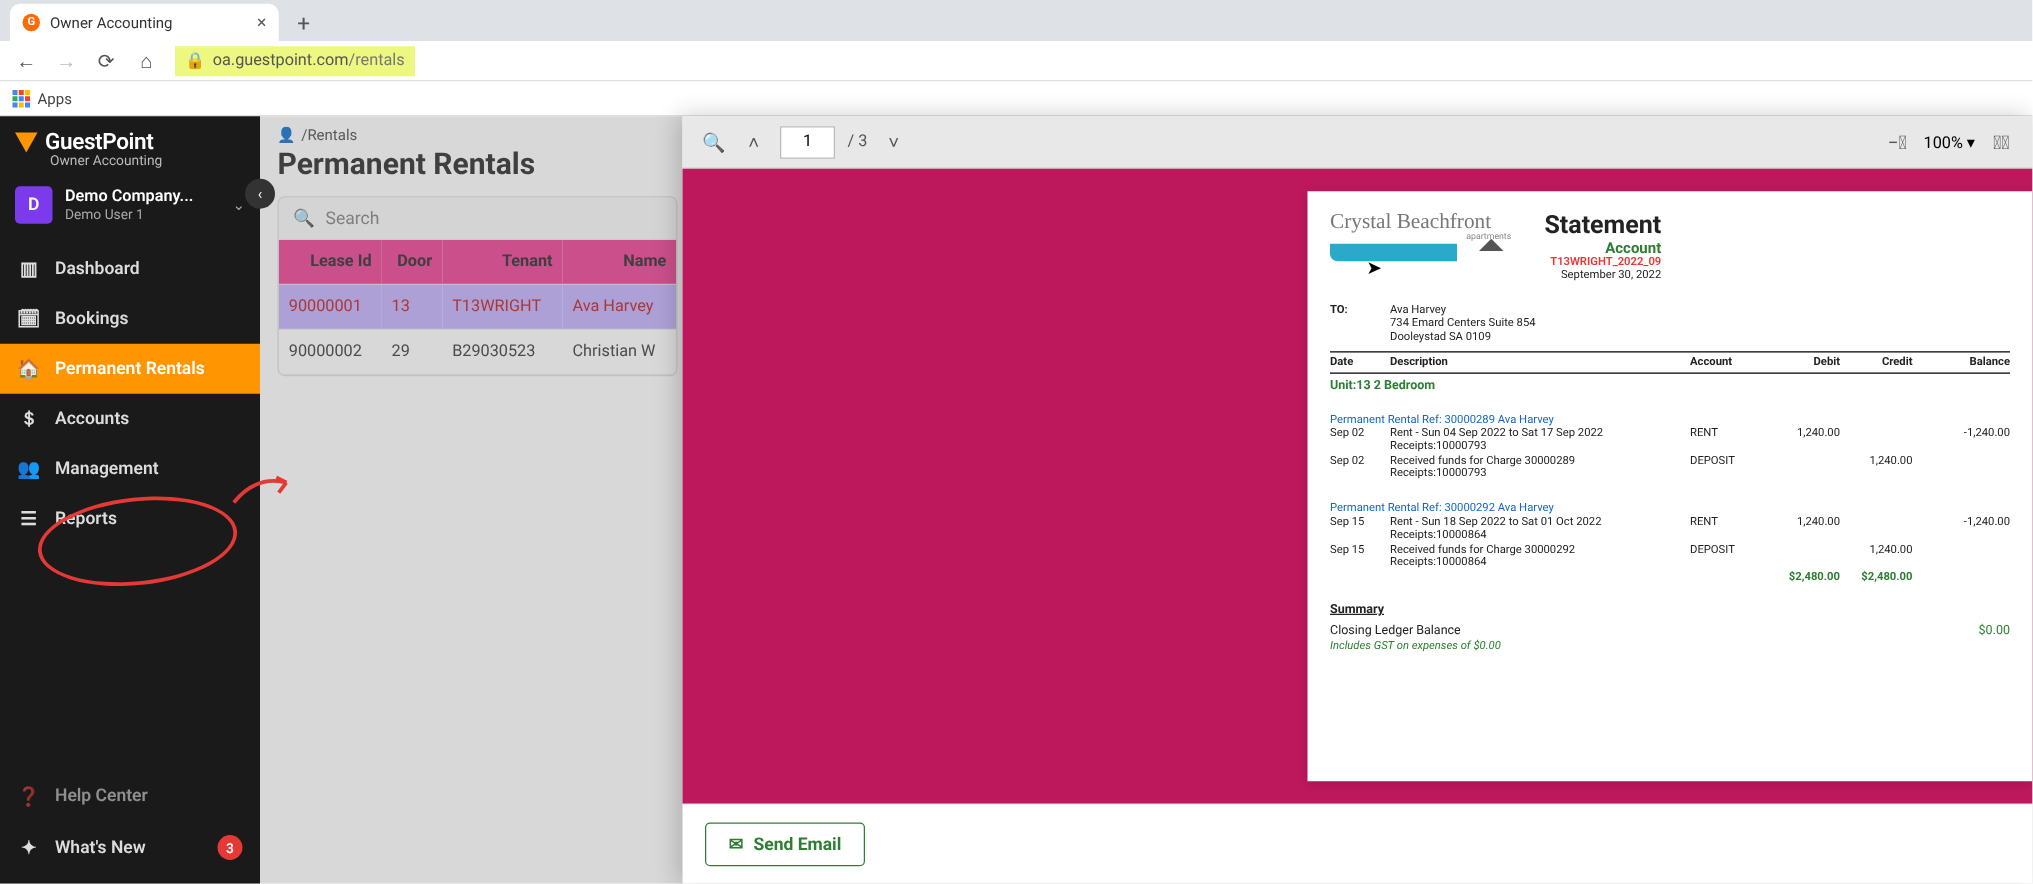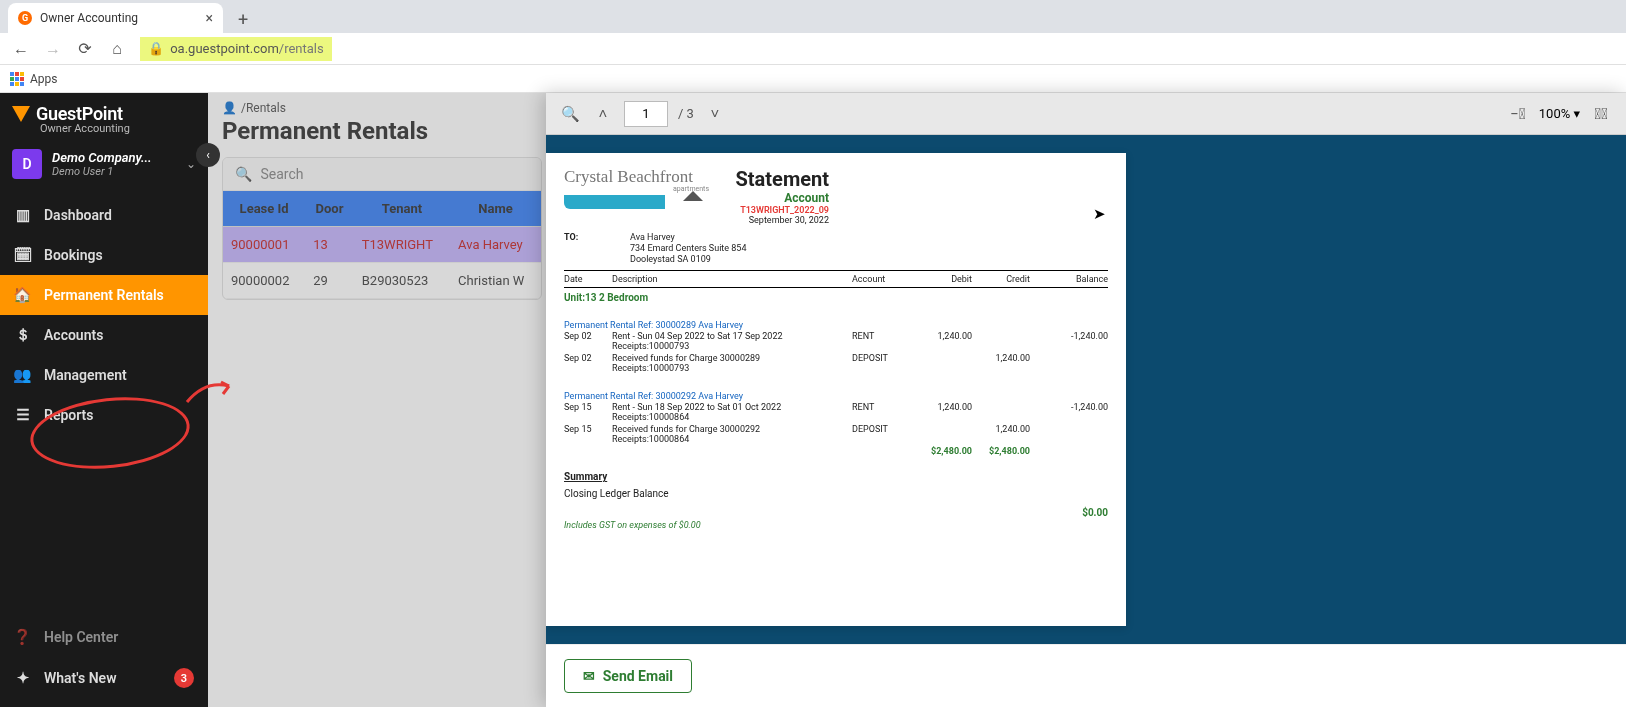--- a/index.html
+++ b/index.html
@@ -34,21 +34,21 @@
 .sidebar { width:208px; background:#1a1a1a; color:#fff; display:flex; flex-direction:column; position:relative; }
 .logo-zone { padding:10px 12px 6px; }
 .logo-row { display:flex; align-items:center; gap:6px; }
 .logo-tri { width:0;height:0;border-left:9px solid transparent;border-right:9px solid transparent;border-top:16px solid #ff9500; }
 .logo-text { font-size:18px; font-weight:600; letter-spacing:-0.3px; }
 .logo-sub { font-size:11px; color:#bbb; margin-left:28px; margin-top:-2px; }
 .collapse-btn { position:absolute; left:196px; top:50px; width:24px;height:24px;background:#333;border-radius:50%;display:flex;align-items:center;justify-content:center;color:#fff;font-size:12px;cursor:pointer;z-index:5; }
 
 .company-row { display:flex; align-items:center; padding:8px 12px; gap:10px; cursor:pointer; }
 .company-avatar { width:30px;height:30px;background:#7c3aed;border-radius:4px;display:flex;align-items:center;justify-content:center;font-weight:600;font-size:14px; }
-.company-col { flex:1; overflow:hidden;font-style:italic; }
+.company-col { flex:1; overflow:hidden; }
 .company-name { font-size:13px;font-weight:600;white-space:nowrap;overflow:hidden;text-overflow:ellipsis; }
 .company-user { font-size:11px;color:#aaa; }
 .company-chev { color:#aaa;font-size:12px; }
 
 .nav { margin-top:8px; }
 .nav-item { display:flex;align-items:center;gap:12px;padding:11px 14px;font-size:14px;font-weight:600;color:#ddd;cursor:pointer; }
 .nav-item.active { background:#ff9500; color:#fff; }
 .nav-item .nicon { width:18px;height:18px;display:flex;align-items:center;justify-content:center;font-size:15px; }
 
 .sidebar-bottom { margin-top:auto; padding-bottom:8px; }
@@ -59,65 +59,65 @@
 .anno-arrow { position:absolute; left:185px; top:283px; width:48px; height:30px; z-index:10; pointer-events:none; }
 
 
 .main { flex:1; background:#fff; position:relative; }
 .main-dimmer { position:absolute; inset:0; background:rgba(100,100,100,0.25); z-index:3; }
 .crumbs { padding:8px 14px 0; font-size:12px; color:#555; display:flex;align-items:center;gap:4px; }
 .page-title { padding:2px 14px 12px; font-size:24px; font-weight:700; color:#333; }
 .panel { margin:0 14px; border:1px solid #e0e0e0; border-radius:6px; overflow:hidden; width:320px; }
 .search-row { padding:8px 12px; border-bottom:1px solid #eee; display:flex;align-items:center;gap:8px;color:#888;font-size:14px;background:#fafafa; }
 table.data { width:100%; border-collapse:collapse; font-size:13px; }
-table.data th { text-align:center; padding:10px 8px; font-weight:700; color:#333; border-bottom:1px solid #e0e0e0; background:#3b82f6; }
+table.data th { text-align:right; padding:10px 8px; font-weight:700; color:#333; border-bottom:1px solid #e0e0e0; background:#ec4899; }
 table.data td { padding:10px 8px; color:#444; border-bottom:1px solid #f0f0f0; }
 table.data tr.selected td { background:#c4b5fd; color:#c62828; }
 table.data tr.selected td:first-child { color:#c62828; }
 
 
 .drawer { position:absolute; top:0; right:0; bottom:0; width:1080px; background:#fff; box-shadow:-4px 0 18px rgba(0,0,0,0.2); z-index:6; display:flex; flex-direction:column; }
 .pdf-toolbar { height:42px; background:#e8e8e8; display:flex; align-items:center; padding:0 14px; gap:10px; border-bottom:1px solid #ccc; }
 .pdf-toolbar .pg-input { width:44px;height:26px;border:1px solid #bbb;text-align:center;font-size:13px; }
 .pdf-toolbar .zoom-grp { margin-left:auto; display:flex;align-items:center;gap:10px; }
 .tbtn { width:22px;height:22px;display:flex;align-items:center;justify-content:center;color:#555;cursor:pointer;font-size:15px; }
 
-.pdf-body { flex:1; overflow:auto; background:#0c4a6e; display:flex; justify-content:flex-start; padding:18px 0; }
+.pdf-body { flex:1; overflow:auto; background:#be185d; display:flex; justify-content:flex-end; padding:18px 0; }
 .pdf-page { background:#fff; width:580px; min-height:420px; box-shadow:0 2px 8px rgba(0,0,0,0.15); padding:14px 18px 20px; font-size:10px; color:#222; position:relative; }
 
 
 .st-head { display:flex; align-items:flex-start; }
 .st-logo { width:145px; }
 .st-logo-name { font-family:'Brush Script MT',cursive; color:#777; font-size:17px; }
 .st-logo-sub { font-size:7px;color:#888;text-align:right;margin-top:-2px; }
 .st-logo-wave { height:14px; background:linear-gradient(90deg,#2aa9c9 0%,#2aa9c9 70%,transparent 70%); border-radius:0 8px 2px 6px; position:relative; margin-top:2px; }
 .st-logo-wave::after{content:"";position:absolute;right:6px;top:-4px;width:20px;height:10px;background:#555;clip-path:polygon(0 100%,100% 100%,50% 0);}
 .st-center { flex:1; text-align:center; }
 .st-center .co { font-weight:700; font-size:14px; }
 .st-center .ln { font-size:9px; }
 .st-right { text-align:right; width:120px; }
 .st-right .stmt { font-size:20px;font-weight:700;color:#222; }
 .st-right .acct { color:#2e7d32;font-size:12px;font-weight:700; }
 .st-right .ref { color:#e53935;font-size:9px;font-weight:600; }
 .st-right .dt { font-size:9px; }
 
-.st-to { margin-top:7px; display:flex; gap:36px; font-size:9px; }
+.st-to { margin-top:18px; display:flex; gap:18px; font-size:9px; }
 .st-to .lbl { font-weight:700; width:30px; }
 .st-to .addr div { line-height:1.2; }
 
 .st-tbl { margin-top:6px; }
-.st-tbl .hdr { display:flex; font-weight:400; font-size:9px; border-top:1px solid #000;border-bottom:1px solid #000; padding:3px 0; }
+.st-tbl .hdr { display:flex; font-weight:700; font-size:9px; border-top:1px solid #000;border-bottom:1px solid #000; padding:3px 0; }
 .c-date{width:48px;} .c-desc{flex:1;} .c-acc{width:62px;text-align:left;} .c-deb{width:58px;text-align:right;} .c-cred{width:58px;text-align:right;} .c-bal{width:78px;text-align:right;}
 .st-row { display:flex; font-size:9px; padding:1px 0; }
 .unit-row { color:#2e7d32;font-weight:700;font-size:10px;margin-top:4px; }
 .ref-row { color:#1565c0;font-size:9px;margin-top:17px; }
 .green-tot .c-deb,.green-tot .c-cred,.green-tot .c-bal { color:#2e7d32;font-weight:700; }
 .summary-h { font-weight:700; text-decoration:underline; margin-top:14px; font-size:10px; }
 .closing { display:flex; font-size:10px; margin-top:6px; }
-.closing .lbl{flex:1;} .closing .amt{color:#2e7d32;font-weight:700;margin-top:19px;}
+.closing .lbl{flex:1;} .closing .amt{color:#2e7d32;font-weight:400;}
 .gst { color:#2e7d32;font-style:italic;font-size:9px;margin-top:2px; }
 
 .cursor-ptr { position:absolute; left:547px; top:112px; z-index:20; font-size:15px; color:#000; pointer-events:none; }
 
 .drawer-footer { padding:14px 18px; border-top:1px solid #eee; }
 .send-btn { display:inline-flex;align-items:center;gap:8px;border:1.5px solid #2e7d32;color:#2e7d32;font-weight:700;padding:8px 18px;border-radius:4px;cursor:pointer;font-size:14px;background:#fff; }
 .send-btn .mi { font-size:14px; }
 </style>
 </head>
 <body>

